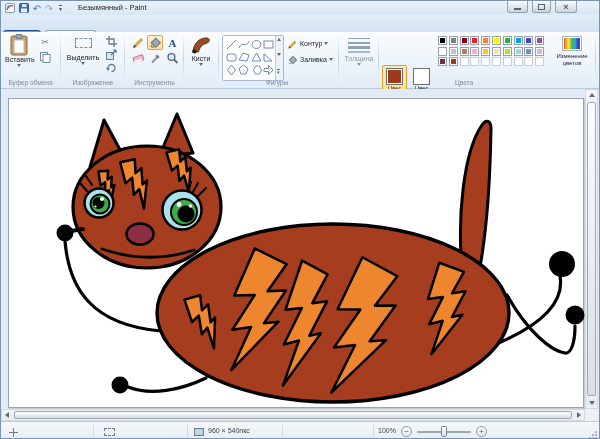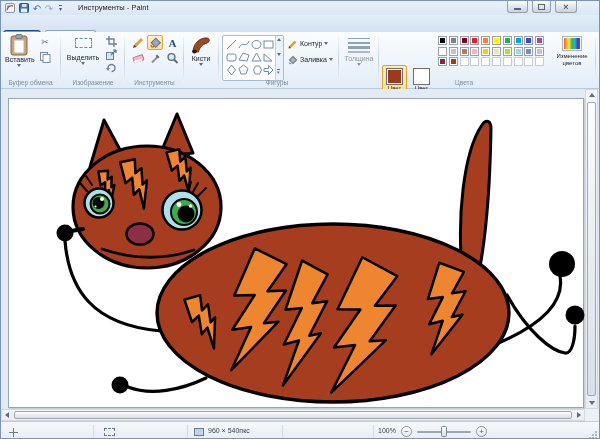--- a/index.html
+++ b/index.html
@@ -71,21 +71,21 @@
           <rect x="0.5" y="0.5" width="9" height="9" rx="1" fill="#3A72C8" stroke="#2A5494"></rect>
           <rect x="3" y="1" width="4.5" height="3" fill="#DCE6F2"></rect>
           <rect x="2" y="5.5" width="6" height="4" fill="#EAF0F8"></rect>
         </svg>
     </div>
     <div class="qicon" style="left:30px; color:#3F74C9; font-size:10px;">↶</div>
     <div class="qicon" style="left:42px; color:#92A9C8; font-size:10px;">↷</div>
     <div class="qicon" style="left:55px; width:9px;">
       <span style="display:block; border-top:1px solid #4A5E74; padding-top:1px; color:#4A5E74; font-size:6px; line-height:4px;">▾</span>
     </div>
-    <div class="title-text">Инструменты - Paint</div>
+    <div class="title-text">Безымянный - Paint</div>
     <div class="winbtn" style="left:506px; width:21px;">
         <span style="display:block;width:7px;height:2px;background:#5A6570;margin-top:4px;"></span>
       </div>
     <div class="winbtn" style="left:531px; width:19px;">
         <span style="display:block;width:7px;height:6px;border:1.5px solid #5A6570;"></span>
       </div>
     <div class="winbtn" style="left:554px; width:22px; font-size:9px; font-weight:bold;">×</div>
   </div>
 
   <div class="tabrow">

